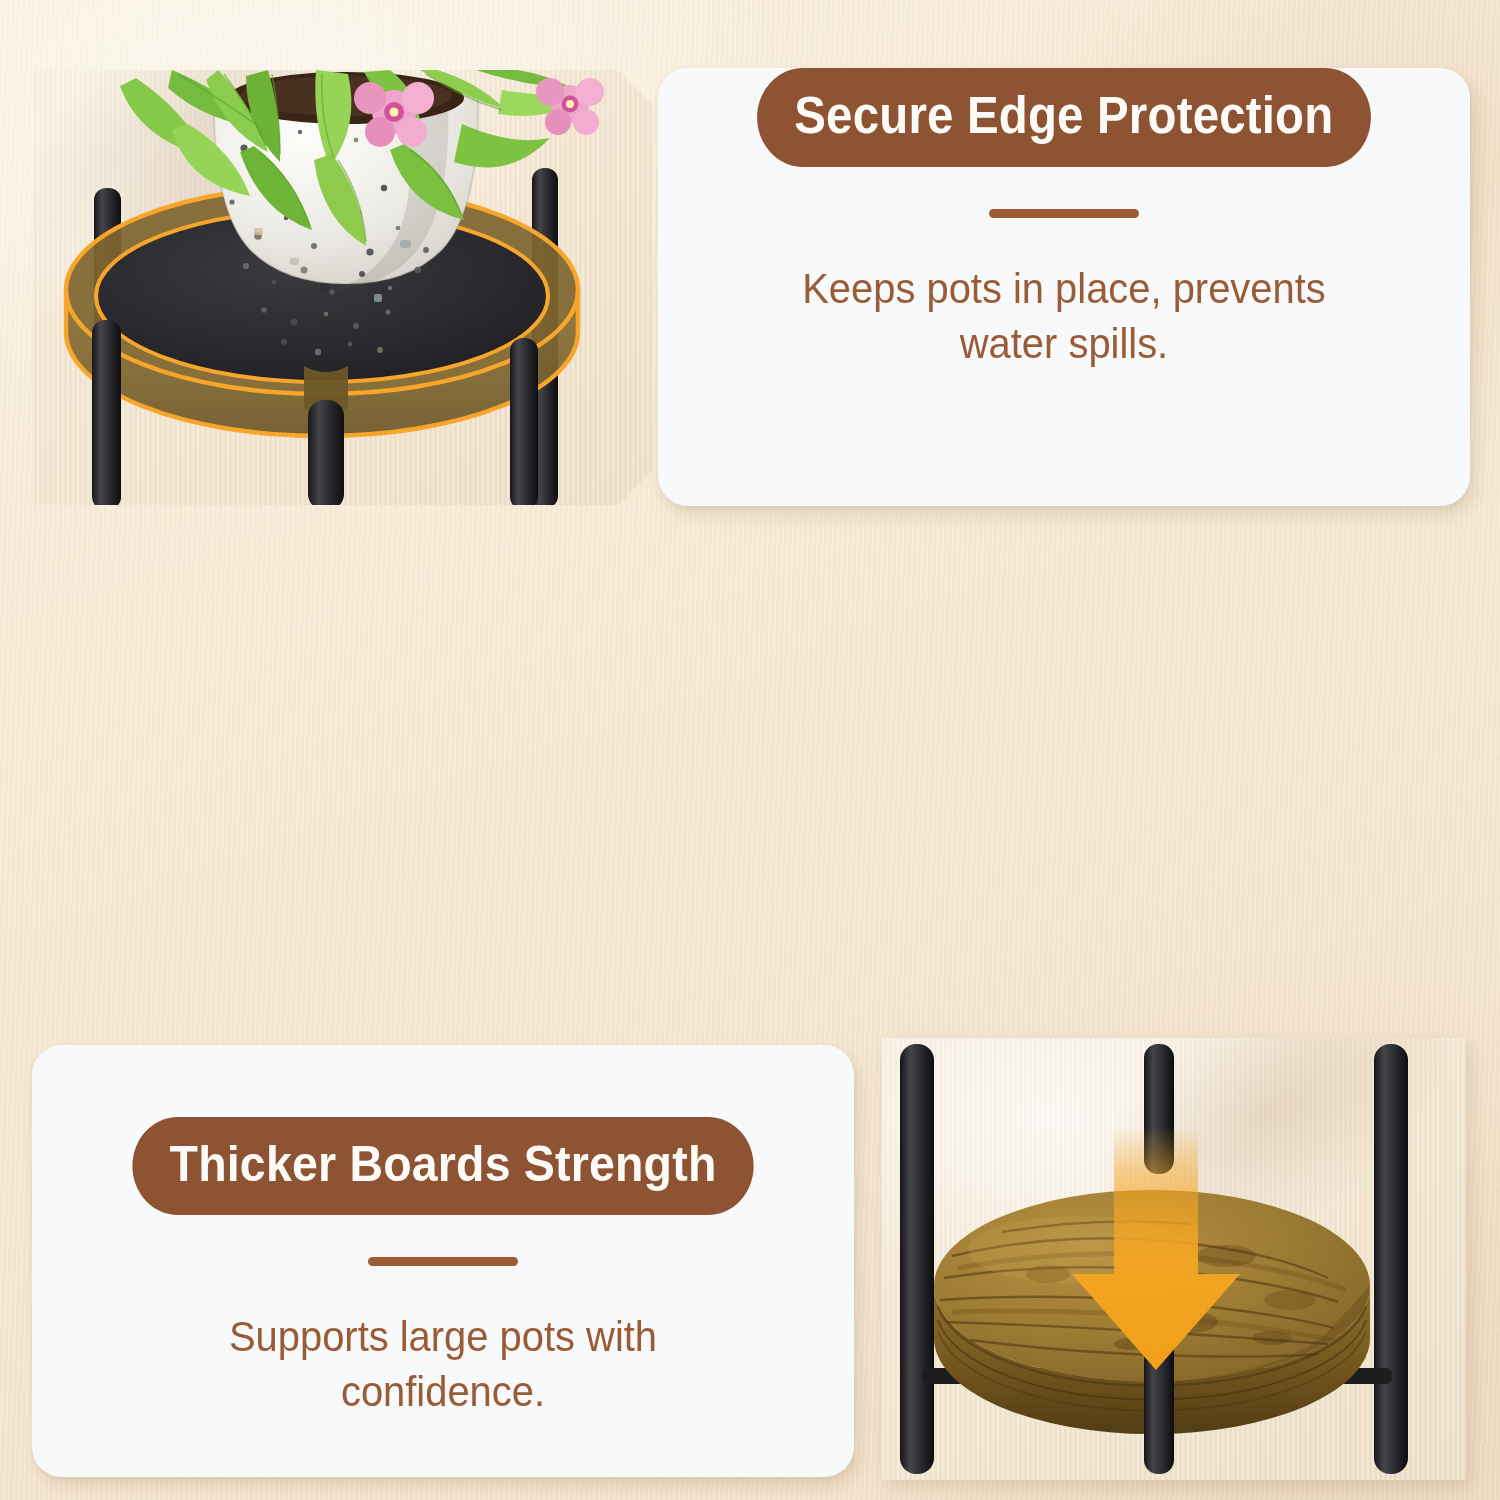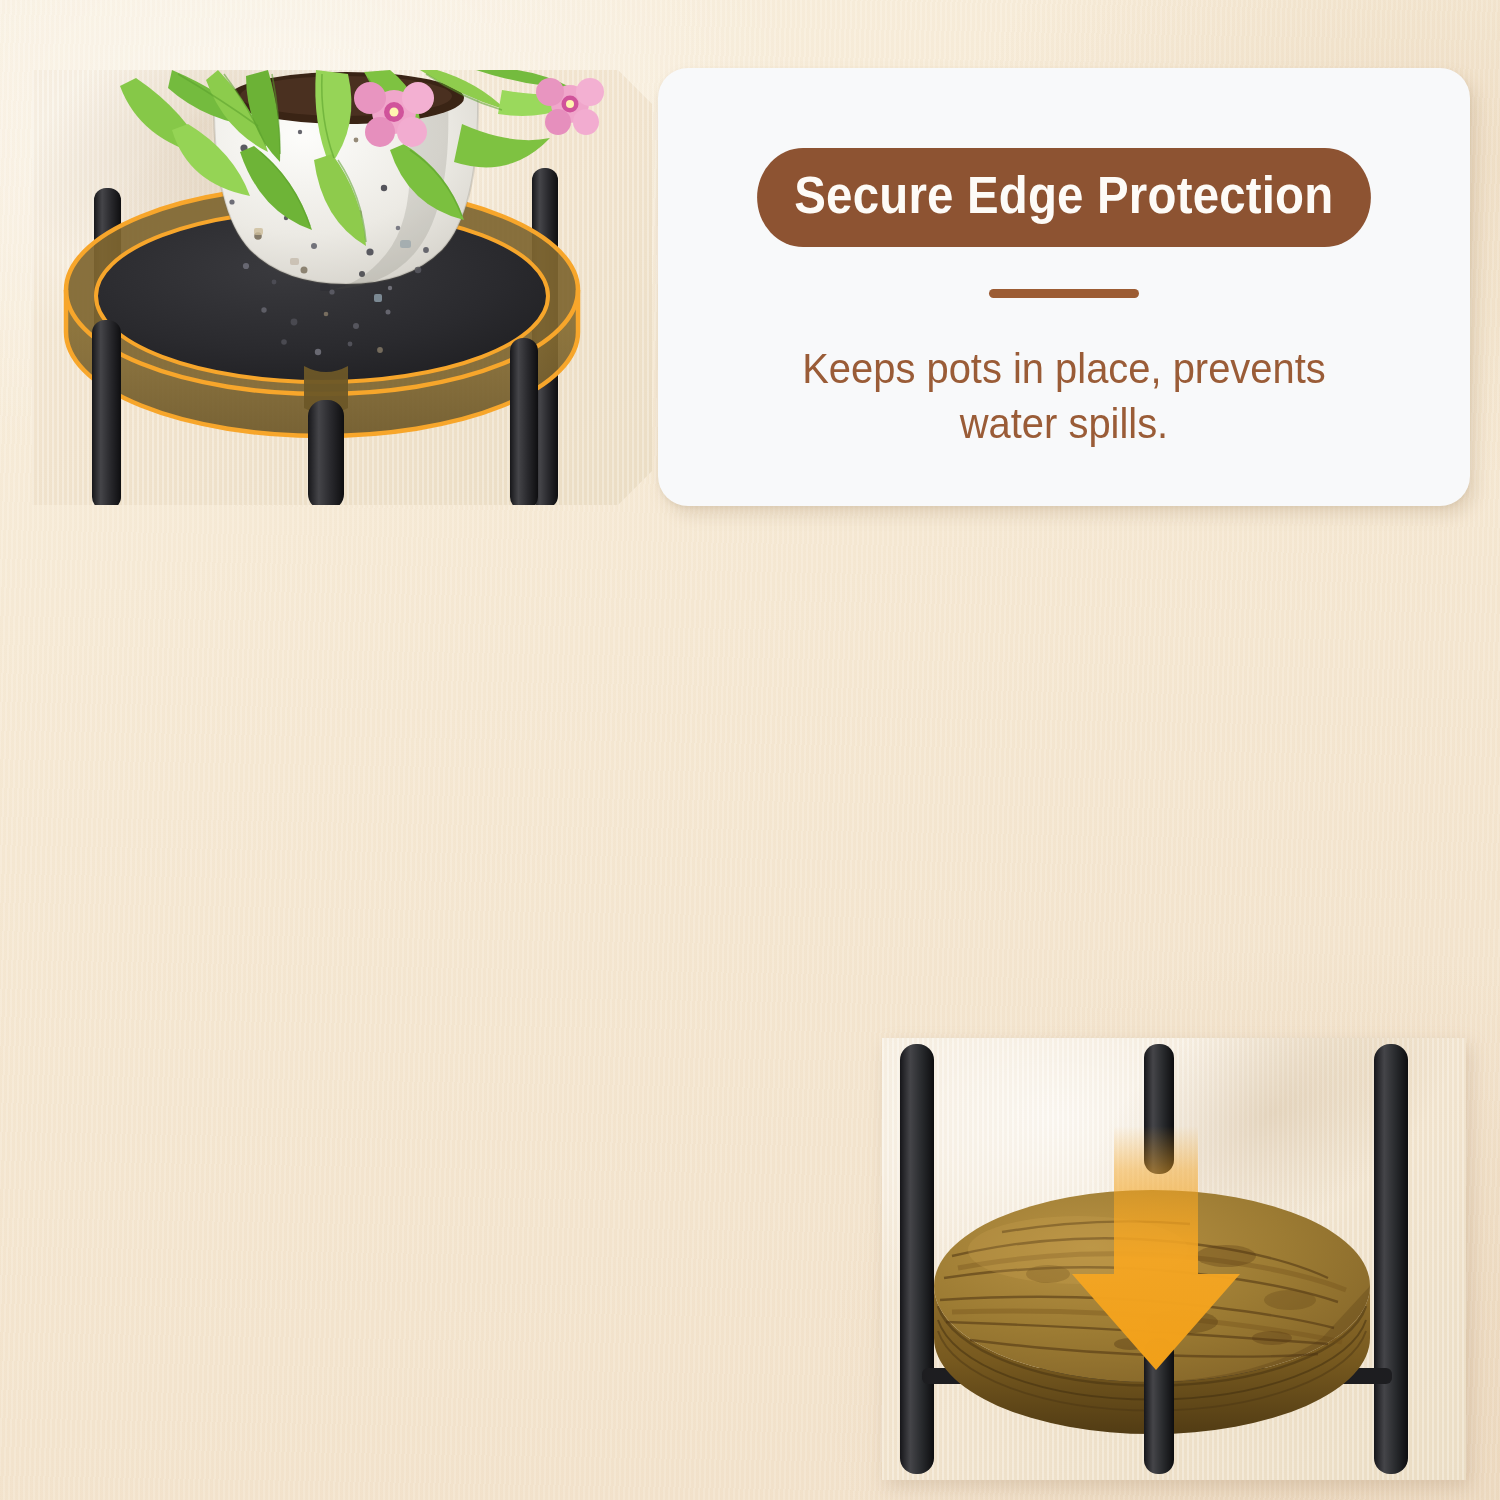--- a/index.html
+++ b/index.html
@@ -72,21 +72,21 @@
   #photo-wood   { left:882px; top:533px;  width:584px; height:442px; }
 
   
   .card {
     position:absolute;
     background:#f8f9fa;
     border-radius:30px;
     box-shadow: 6px 9px 16px rgba(160,130,95,.22), 0 2px 4px rgba(160,130,95,.12);
     display:flex; flex-direction:column; align-items:center;
   }
-  #card-edge  { left:658px; top:68px;   width:812px; height:438px; padding-top:80px; }
+  #card-edge  { left:658px; top:68px;   width:812px; height:438px; }
   #card-thick { left:32px;  top:540px;  width:822px; height:432px; padding-top:72px; }
 
   .pill {
     background:#8d5332;
     color:#fdfbf7;
     border-radius:999px;
     font-size:51px;
     line-height:1;
     font-weight:700;
     letter-spacing:.2px;
@@ -277,20 +277,25 @@
 
     <div class="card" id="card-edge">
       <div class="pill">Secure Edge Protection</div>
       <div class="divider"></div>
       <div class="desc">Keeps pots in place, prevents water spills.</div>
     </div>
   </div>
 
   <div class="row row-2">
 
+    <div class="card" id="card-thick">
+      <div class="pill">Thicker Boards Strength</div>
+      <div class="divider"></div>
+      <div class="desc" style="max-width:560px">Supports large pots with confidence.</div>
+    </div>
 
     <div class="photo" id="photo-wood">
       <div class="cloth"></div>
       <div class="shade-a" style="left:180px; top:-40px;"></div>
 
       <svg viewBox="0 0 584 442" width="584" height="442" style="position:absolute;left:0;top:0">
         <defs>
           <linearGradient id="legG2" x1="0" y1="0" x2="1" y2="0">
             <stop offset="0" stop-color="#16161a"></stop>
             <stop offset=".30" stop-color="#454549"></stop>

